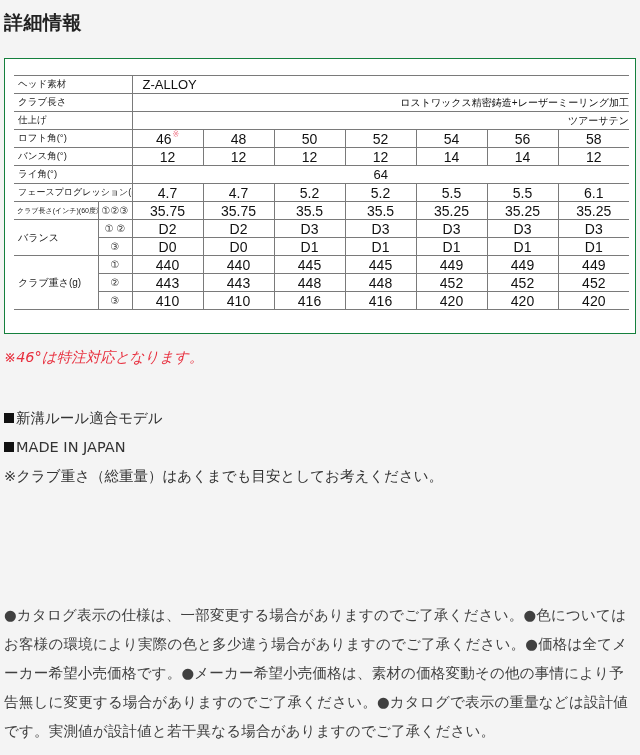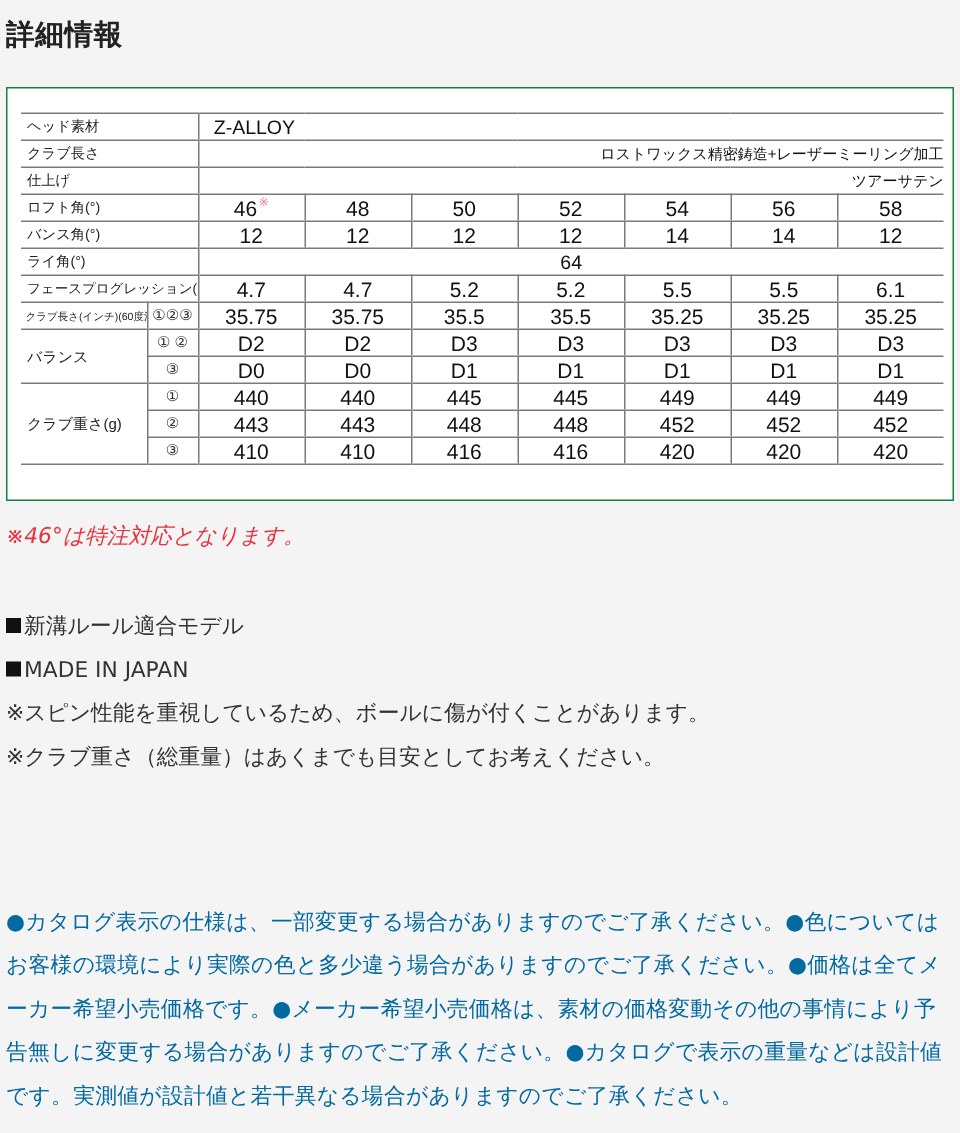--- a/index.html
+++ b/index.html
@@ -48,21 +48,21 @@
     position:absolute; left:4px; top:348px;
     color:#e8303f; font-size:14.5px;font-style:italic;
   }
   .lines {
     position:absolute; left:4px; top:404px; width:632px;
     font-size:14.5px; line-height:29px; color:#333;
   }
   .lines .sq { display:inline-block; width:10px; height:10px; background:#111; margin-right:2px; vertical-align:0px; }
   .notices {
     position:absolute; left:4px; top:601px; width:634px;
-    font-size:14.5px; line-height:29px; color:#0369a1;
+    font-size:14.5px; line-height:29px; color:#404040;
     letter-spacing:0.2px;
   }
 </style>
 </head>
 <body>
 
 <div class="title">詳細情報</div>
 
 <div class="card">
   <table class="spec">
@@ -189,17 +189,16 @@
     </tr>
   </tbody>
     </table>
 </div>
 
 <div class="note-red">※46°は特注対応となります。</div>
 
 <div class="lines">
   <div><span class="sq"></span><span>新溝ルール適合モデル</span></div>
   <div><span class="sq"></span><span>MADE IN JAPAN</span></div>
-  <div>※スピン性能を重視しているため、ボールに傷が付くことがあります。</div>
   <div>※クラブ重さ（総重量）はあくまでも目安としてお考えください。</div>
 </div>
 
 <div class="notices">●カタログ表示の仕様は、一部変更する場合がありますのでご了承ください。●色についてはお客様の環境により実際の色と多少違う場合がありますのでご了承ください。●価格は全てメーカー希望小売価格です。●メーカー希望小売価格は、素材の価格変動その他の事情により予告無しに変更する場合がありますのでご了承ください。●カタログで表示の重量などは設計値です。実測値が設計値と若干異なる場合がありますのでご了承ください。</div>
 
 </body></html>

